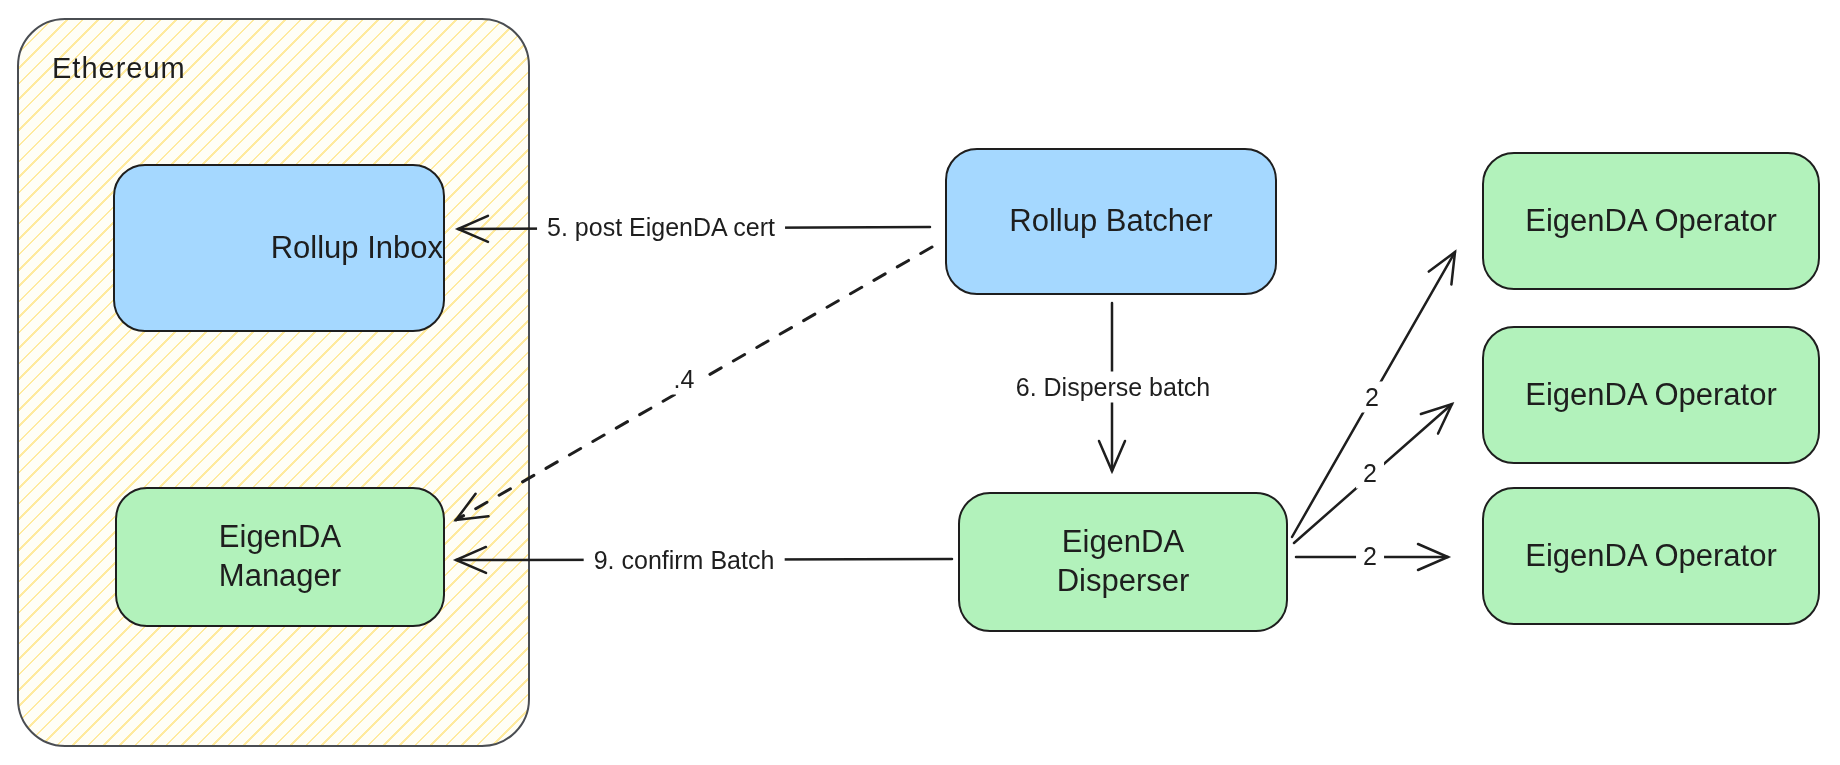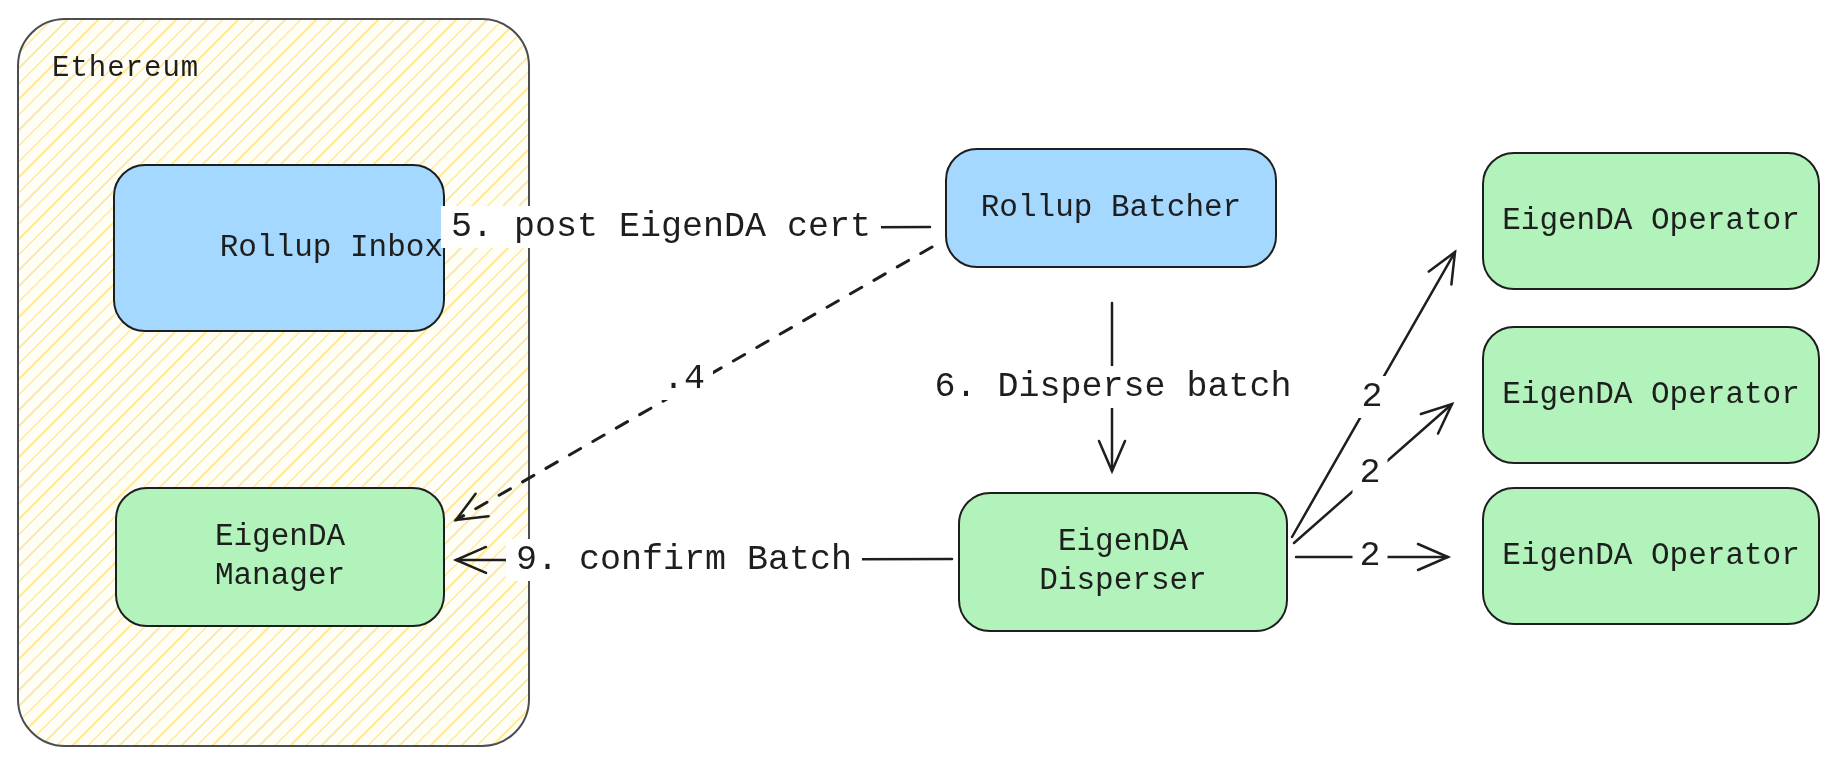--- a/index.html
+++ b/index.html
@@ -2,21 +2,21 @@
 <html><head>
 <meta charset="utf-8">
 <style>
   html, body { margin: 0; padding: 0; background: #ffffff; }
   #stage {
     position: relative;
     width: 1840px;
     height: 765px;
     background: #ffffff;
     overflow: hidden;
-    font-family: Liberation Mono, monospace;
+    font-family: Liberation Sans, sans-serif;
     color: #1e1e1e;
   }
   
   .group-box {
     position: absolute;
     left: 17px; top: 18px;
     width: 513px; height: 729px;
     box-sizing: border-box;
     border: 2.5px solid #4a4d52;
     border-radius: 48px;
@@ -49,42 +49,42 @@
     text-align: center;
     font-size: 31px;
     line-height: 1.25;
     white-space: pre-line;
     z-index: 2;
   }
   .node-blue  { background: #a5d8ff; }
   .node-green { background: #b2f2bb; }
 
   #rollup-inbox       { left: 113px;  top: 164px; width: 332px; height: 168px; justify-content: flex-end; }
-  #rollup-batcher     { left: 945px;  top: 148px; width: 332px; height: 120px; }
+  #rollup-batcher     { left: 945px;  top: 148px; width: 332px; height: 147px; }
   #eigenda-manager    { left: 115px;  top: 487px; width: 330px; height: 140px; }
   #eigenda-disperser  { left: 958px;  top: 492px; width: 330px; height: 140px; }
   #eigenda-operator-1 { left: 1482px; top: 152px; width: 338px; height: 138px; }
   #eigenda-operator-2 { left: 1482px; top: 326px; width: 338px; height: 138px; }
   #eigenda-operator-3 { left: 1482px; top: 487px; width: 338px; height: 138px; }
 
   
   #edges-layer {
     position: absolute;
     left: 0; top: 0;
     width: 1840px; height: 765px;
     z-index: 3;
     pointer-events: none;
   }
   
   .edge-label {
     position: absolute;
     transform: translate(-50%, -50%);
     background: #ffffff;
     padding: 1px 10px;
-    font-size: 35px;
+    font-size: 25px;
     white-space: nowrap;
     z-index: 4;
     color: #1e1e1e;
   }
   #label-disperse-batch { left: 1113px; top: 387px; }
   #label-chunks-1       { left: 1372px; top: 397px; padding: 1px 7px; }
   #label-chunks-2       { left: 1370px; top: 473px; padding: 1px 7px; }
   #label-chunks-3       { left: 1370px; top: 556px; padding: 1px 7px; }
   #label-confirm-batch  { left: 684px;  top: 560px; }
   #label-cert-manager   { left: 684px;  top: 379px; padding: 1px 8px; }

